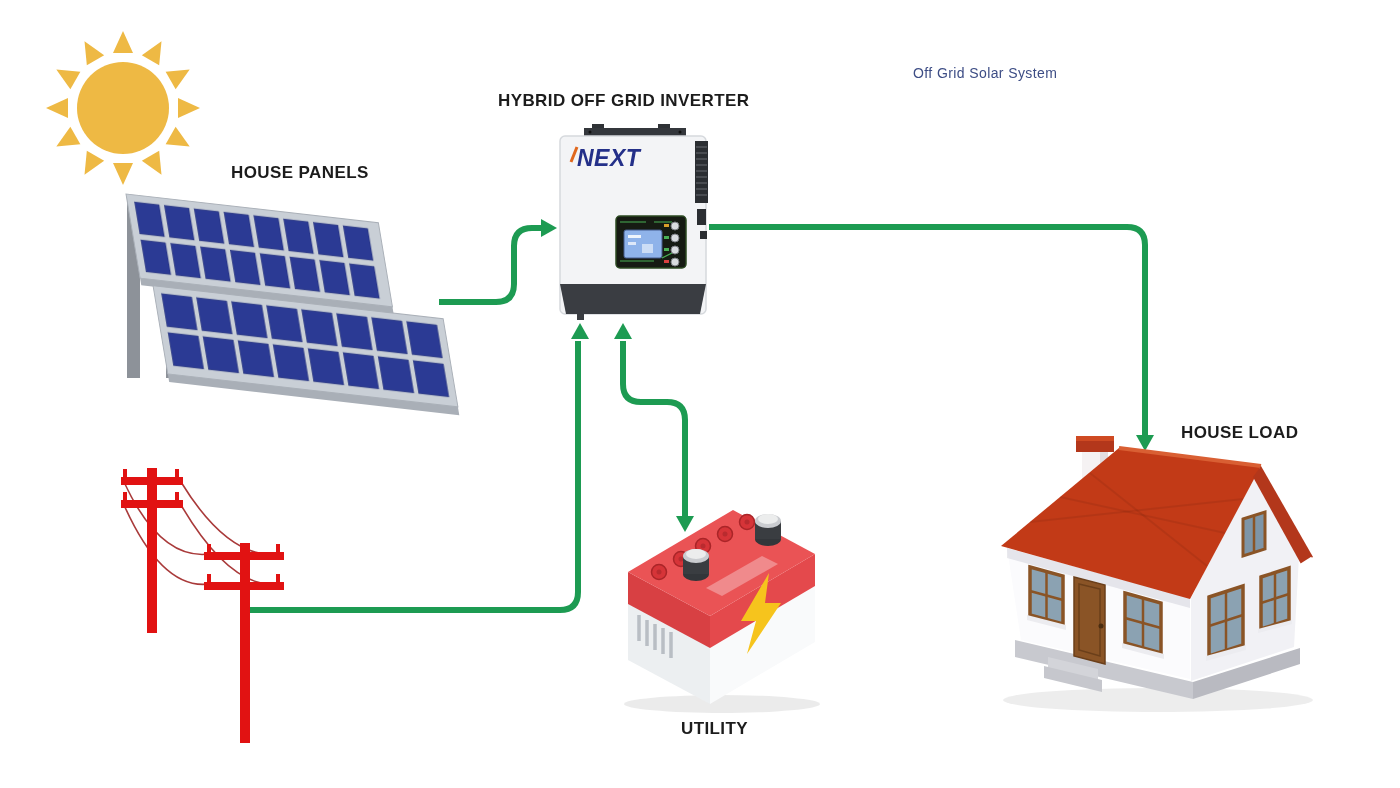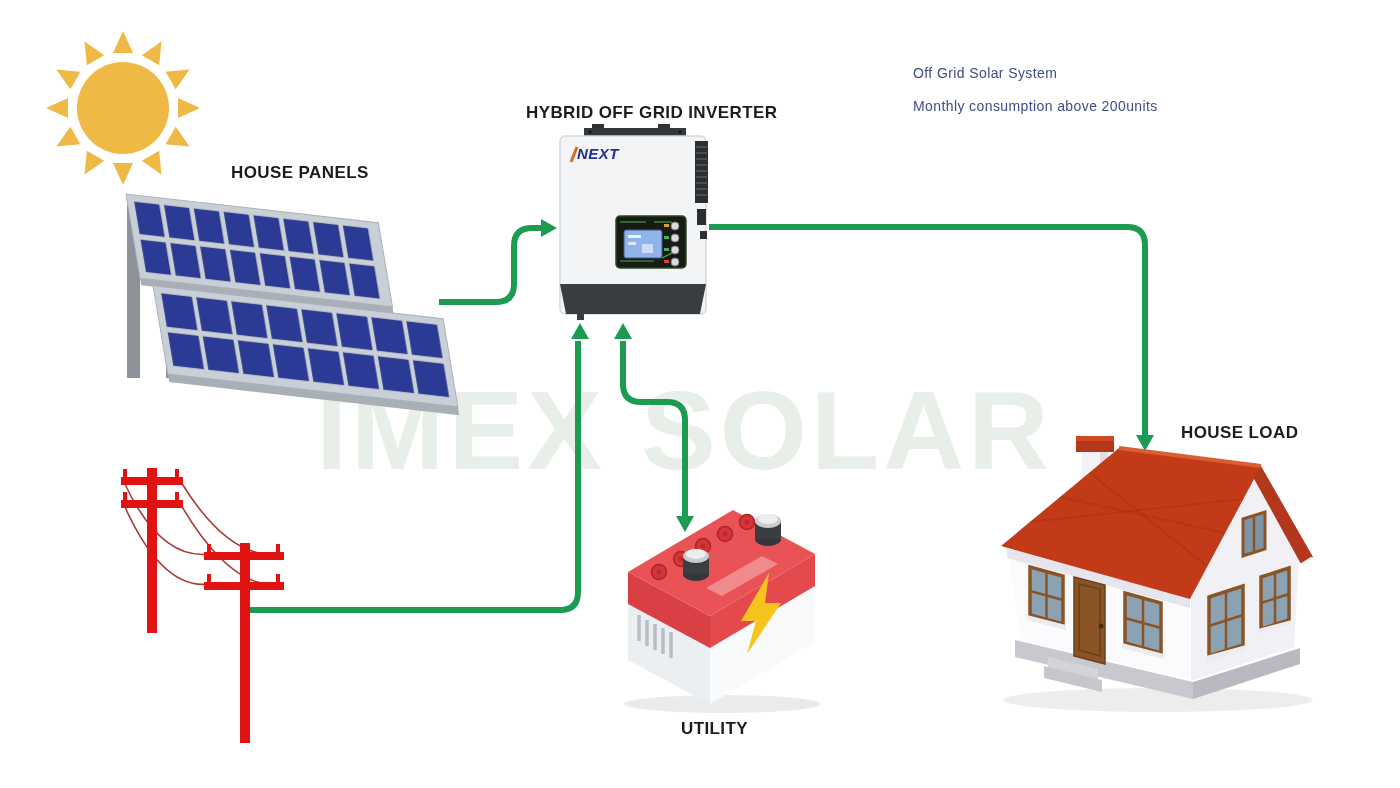--- a/index.html
+++ b/index.html
@@ -15,30 +15,29 @@
   .lbl{
     position:absolute;font-weight:700;font-size:17px;letter-spacing:.4px;
     color:#1c1c1c;white-space:nowrap;
   }
   .info{
     position:absolute;left:913px;top:57px;color:#3d4d85;font-size:14px;
     letter-spacing:.4px;
   }
   .info div{height:33px;line-height:33px;white-space:nowrap;}
   .brand{
-    position:absolute;left:577px;top:145px;font-size:15px;font-weight:800;
+    position:absolute;left:577px;top:145px;font-size:23px;font-weight:800;
     font-style:italic;color:#243089;letter-spacing:.5px;
   }
 </style>
 </head>
 <body>
 
 <div class="stage">
 
-  <div class="watermark">IMEX SOLAR</div>
 
   <svg class="diagram" width="1400" height="788" viewBox="0 0 1400 788">
     <defs>
       <polygon id="ray" points="0,-77 -10,-55 10,-55"></polygon>
       <pattern id="cells1" width="30" height="37" patternUnits="userSpaceOnUse" patternTransform="translate(5,4)">
         <rect width="30" height="37" fill="#c9cfd6"></rect>
         <rect x="2.5" y="3" width="24.5" height="31" fill="#2b3a94" stroke="#1f2c78" stroke-width="0.6"></rect>
       </pattern>
       <pattern id="cells2" width="35.25" height="38" patternUnits="userSpaceOnUse" patternTransform="translate(17,92)">
         <rect width="35.25" height="38" fill="#c9cfd6"></rect>
@@ -251,24 +250,23 @@
         <polygon points="1258,629 1292,620 1292,624 1258,633" fill="#ececf0"></polygon>
       </g>
       <g>
         <polygon points="1243,519 1265,512 1265,549 1243,556" fill="#7e95a7" stroke="#8a5426" stroke-width="3"></polygon>
         <line x1="1254" y1="515" x2="1254" y2="552" stroke="#8a5426" stroke-width="2.5"></line>
       </g>
     </g>
   </svg>
 
   <div class="lbl" style="left:231px;top:163px;">HOUSE PANELS</div>
-  <div class="lbl" style="left:498px;top:103px;margin-left:28px;">HYBRID OFF GRID INVERTER</div>
+  <div class="lbl" style="left:498px;top:91px;">HYBRID OFF GRID INVERTER</div>
   <div class="lbl" style="left:681px;top:719px;">UTILITY</div>
   <div class="lbl" style="left:1181px;top:423px;">HOUSE LOAD</div>
 
   <div class="brand">NEXT</div>
 
   <div class="info">
     <div>Off Grid Solar System</div>
-    <div>Monthly consumption above 200units</div>
   </div>
 
 </div>
 
 </body></html>

